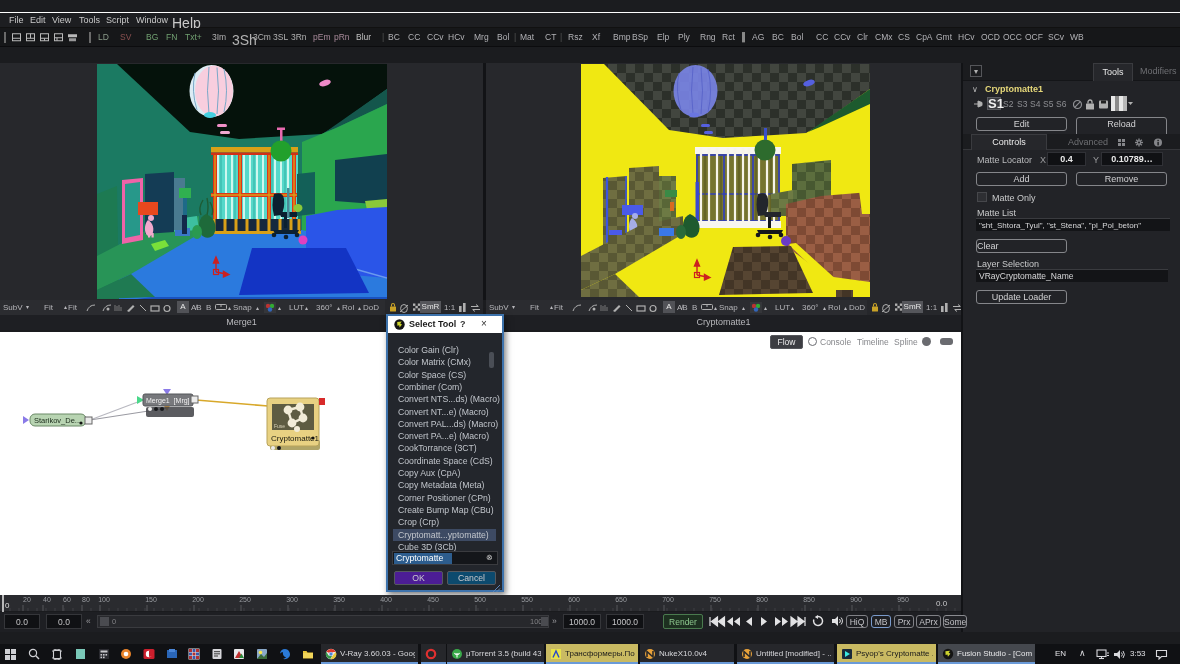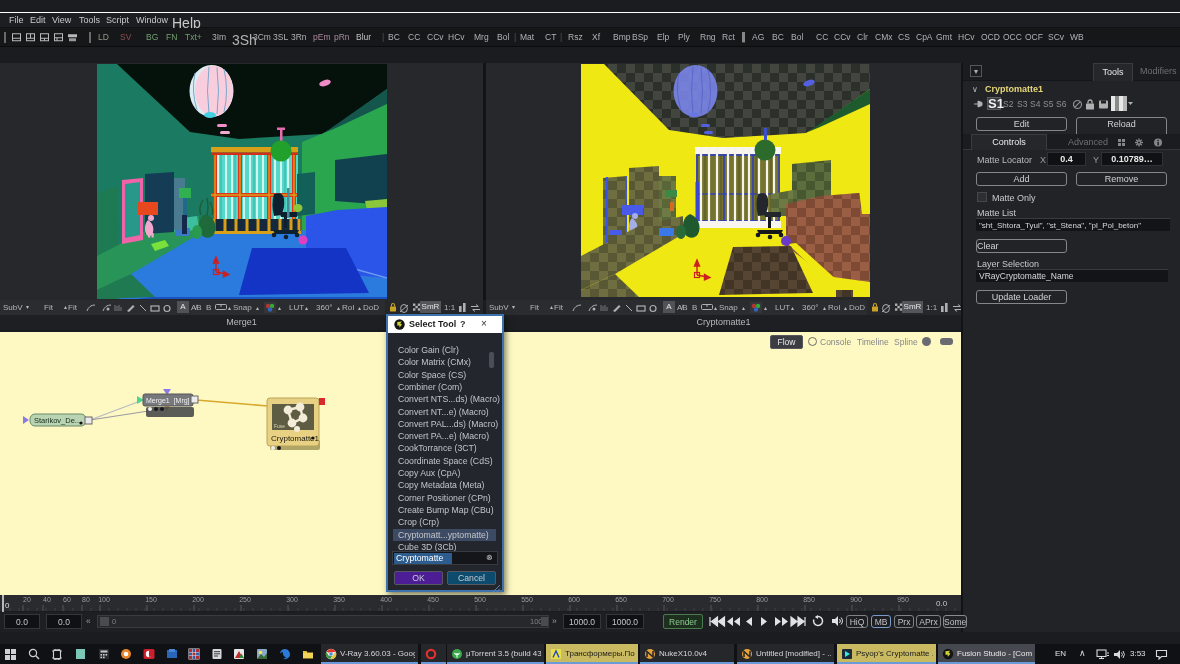--- a/index.html
+++ b/index.html
@@ -582,21 +582,21 @@
       <div class="abs" style="left:113px;top:109px;width:91px;height:14px;border:1px solid #85868a;border-radius:3px;text-align:center;line-height:13px;color:#d2d2d4;">Remove</div>
       <div class="abs" style="left:14px;top:129px;width:10px;height:10px;background:#2e2f33;border:1px solid #46474b;"></div>
       <div class="abs" style="left:29px;top:130px;color:#c9cacb;">Matte Only</div>
       <div class="abs" style="left:14px;top:145px;color:#c9cacb;">Matte List</div>
       <div class="abs" style="left:13px;top:155px;width:194px;height:13px;background:#131417;border-top:1px solid #3a3b3f;color:#d8d8da;font-size:8px;line-height:13px;padding-left:3px;white-space:nowrap;">"sht_Shtora_Tyul", "st_Stena", "pl_Pol_beton"</div>
       <div class="abs" style="left:13px;top:176px;width:91px;height:14px;border:1px solid #85868a;border-radius:3px;line-height:13px;color:#d2d2d4;">Clear</div>
       <div class="abs" style="left:14px;top:196px;color:#c9cacb;">Layer Selection</div>
       <div class="abs" style="left:13px;top:206px;width:192px;height:13px;background:#131417;border-top:1px solid #3a3b3f;color:#d8d8da;font-size:8.5px;line-height:13px;padding-left:3px;">VRayCryptomatte_Name</div>
       <div class="abs" style="left:13px;top:227px;width:91px;height:14px;border:1px solid #85868a;border-radius:3px;text-align:center;line-height:13px;color:#d2d2d4;">Update Loader</div>
     </div>
-<div class="abs" style="left:0;top:330px;width:961px;height:265px;background:#fef9c3;border-top:2px solid #1a1b1e;">
+<div class="abs" style="left:0;top:330px;width:961px;height:265px;background:#ffffff;border-top:2px solid #1a1b1e;">
       <div class="abs" style="left:770px;top:3px;width:190px;height:14px;font-size:8.5px;color:#85868a;">
         <div class="abs" style="left:0px;top:0px;width:33px;height:14px;background:#3c3d42;border:1px solid #55565b;border-radius:2px;color:#ececec;text-align:center;line-height:13px;">Flow</div>
         <div class="abs" style="left:38px;top:2px;width:9px;height:9px;border:1px solid #6a6b70;border-radius:50%;"></div>
         <div class="abs" style="left:50px;top:2px;">Console</div>
         <div class="abs" style="left:87px;top:2px;">Timeline</div>
         <div class="abs" style="left:124px;top:2px;">Spline</div>
         <div class="abs" style="left:152px;top:2px;width:9px;height:9px;background:#6a6b70;border-radius:50%;"></div>
         <div class="abs" style="left:170px;top:3px;width:13px;height:7px;background:#6a6b70;border-radius:3px;"></div>
       </div>
 <svg class="abs" style="left:0;top:0;" width="961" height="265" viewBox="0 0 961 265">

